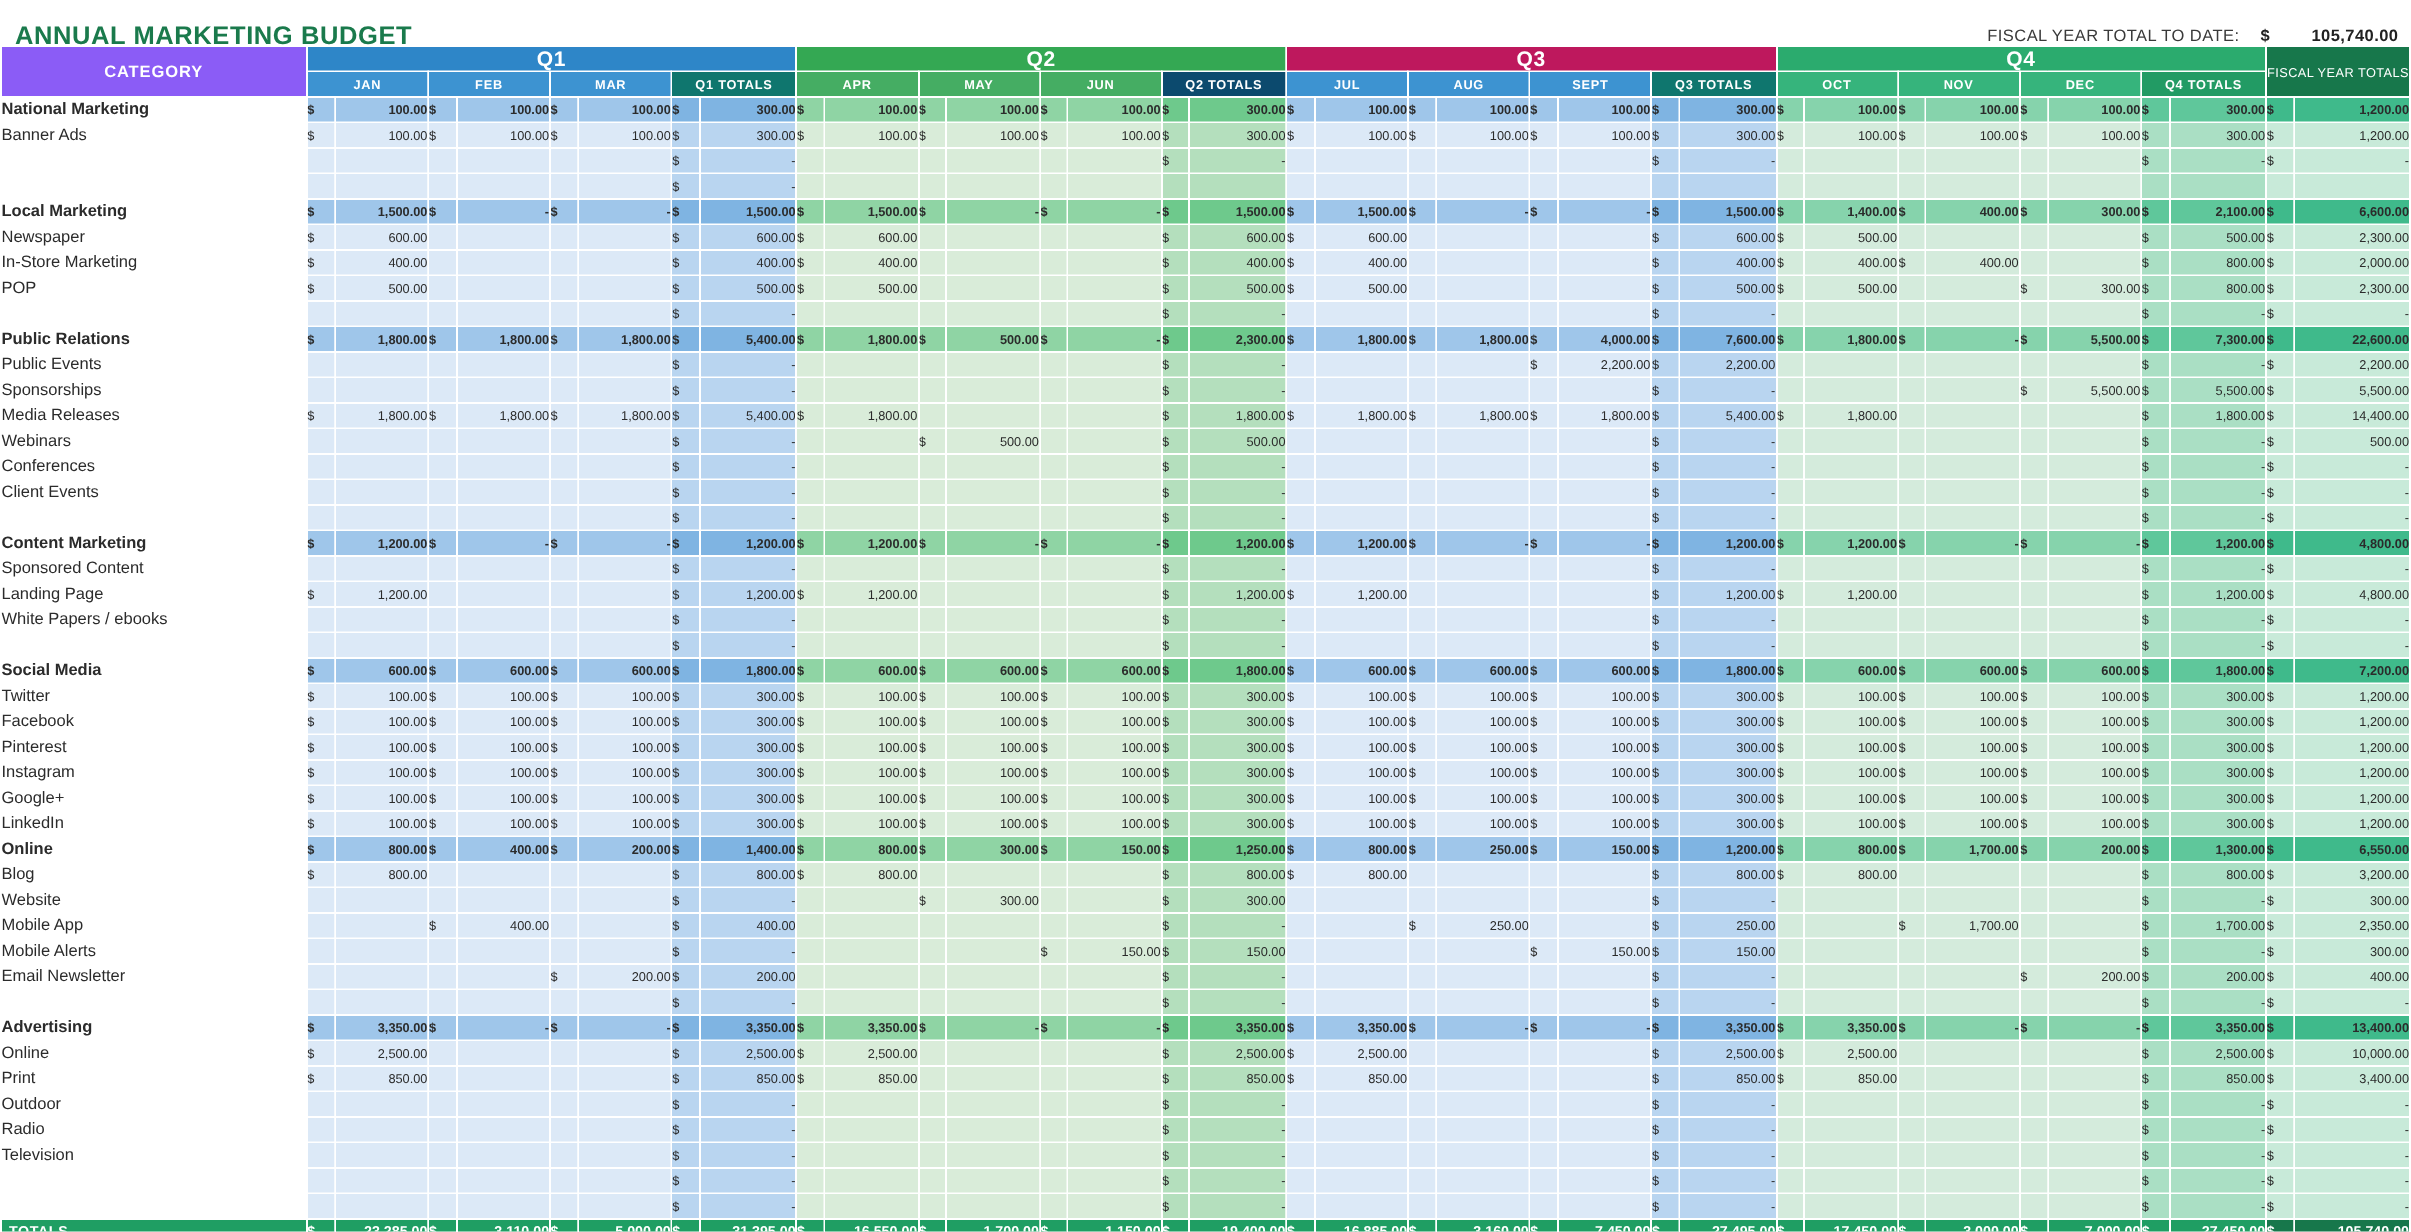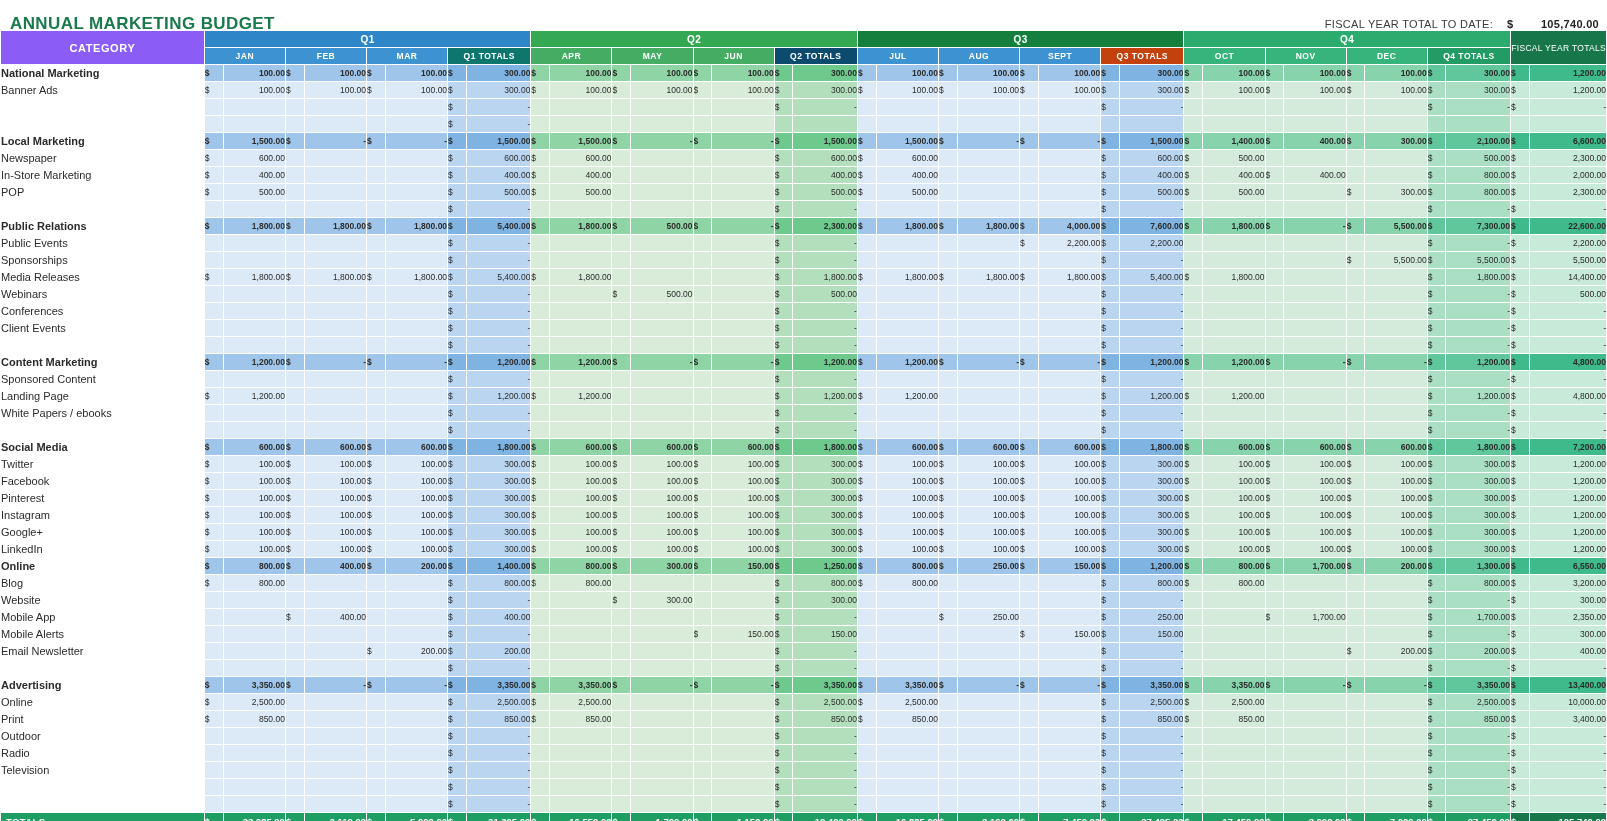--- a/index.html
+++ b/index.html
@@ -56,21 +56,21 @@
     border: 1px solid #ffffff;
     padding: 0;
     height: 16px;
     overflow: hidden;
     white-space: nowrap;
   }
   
   .qhdr {
     color: #ffffff;
     font-weight: bold;
-    font-size: 10px;
+    font-size: 14px;
     text-align: center;
     letter-spacing: 0.5px;
     height: 19px;
   }
   .mhdr {
     color: #ffffff;
     font-weight: bold;
     font-size: 8.5px;
     text-align: center;
     letter-spacing: 0.5px;
@@ -137,31 +137,31 @@
 
   .catcell { background: #ffffff; }
   .catcell.sect { background: #ffffff; }
 
   .totalrow td { background: #1f9e63; color: #ffffff; font-weight: bold; height: 20px; font-size: 9.5px; }
   .totalrow td.lbl { text-align: left; padding-left: 5px; letter-spacing: 0.4px; }
   .totalrow td.fyt { background: #17774b; }
 
   .hdr-q1 { background: #2e86c8; }
   .hdr-q2 { background: #34a853; }
-  .hdr-q3 { background: #15803d; }
+  .hdr-q3 { background: #be185d; }
   .hdr-q4 { background: #2bab6e; }
   .hdr-fy { background: #17774b; }
   .hdr-cat { background: #8b5cf6; text-align: center; }
   .hdr-m1 { background: #3d93d1; }
   .hdr-m2 { background: #45ad63; }
   .hdr-m3 { background: #3d93d1; }
   .hdr-m4 { background: #36b47c; }
   .hdr-qt1 { background: #0f766e; }
   .hdr-qt2 { background: #0c4a6e; }
-  .hdr-qt3 { background: #c2410c; }
+  .hdr-qt3 { background: #0f766e; }
   .hdr-qt4 { background: #229b64; }
 </style>
 </head>
 <body>
 
 <div id="sheet">
 
   <div class="titlebar">
     <div class="title">ANNUAL MARKETING BUDGET</div>
     <div class="fytd">

